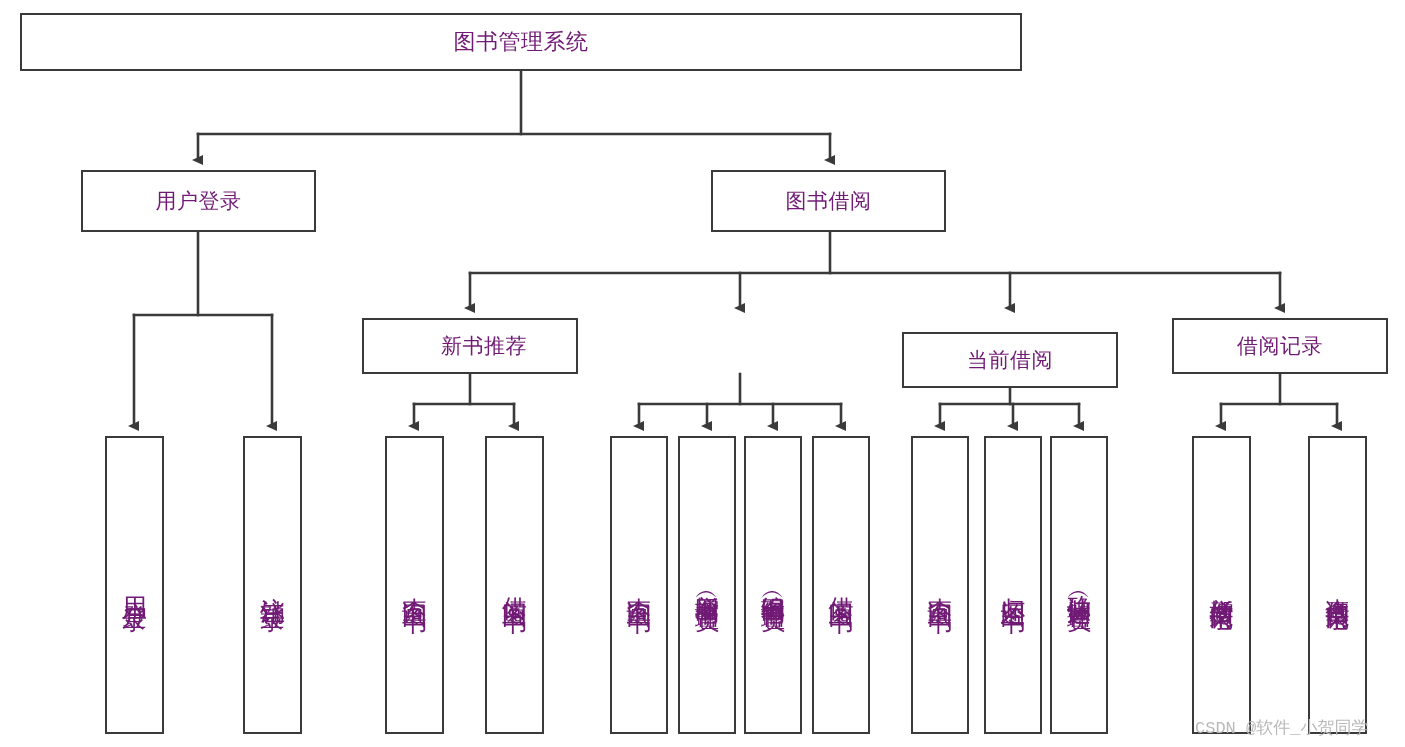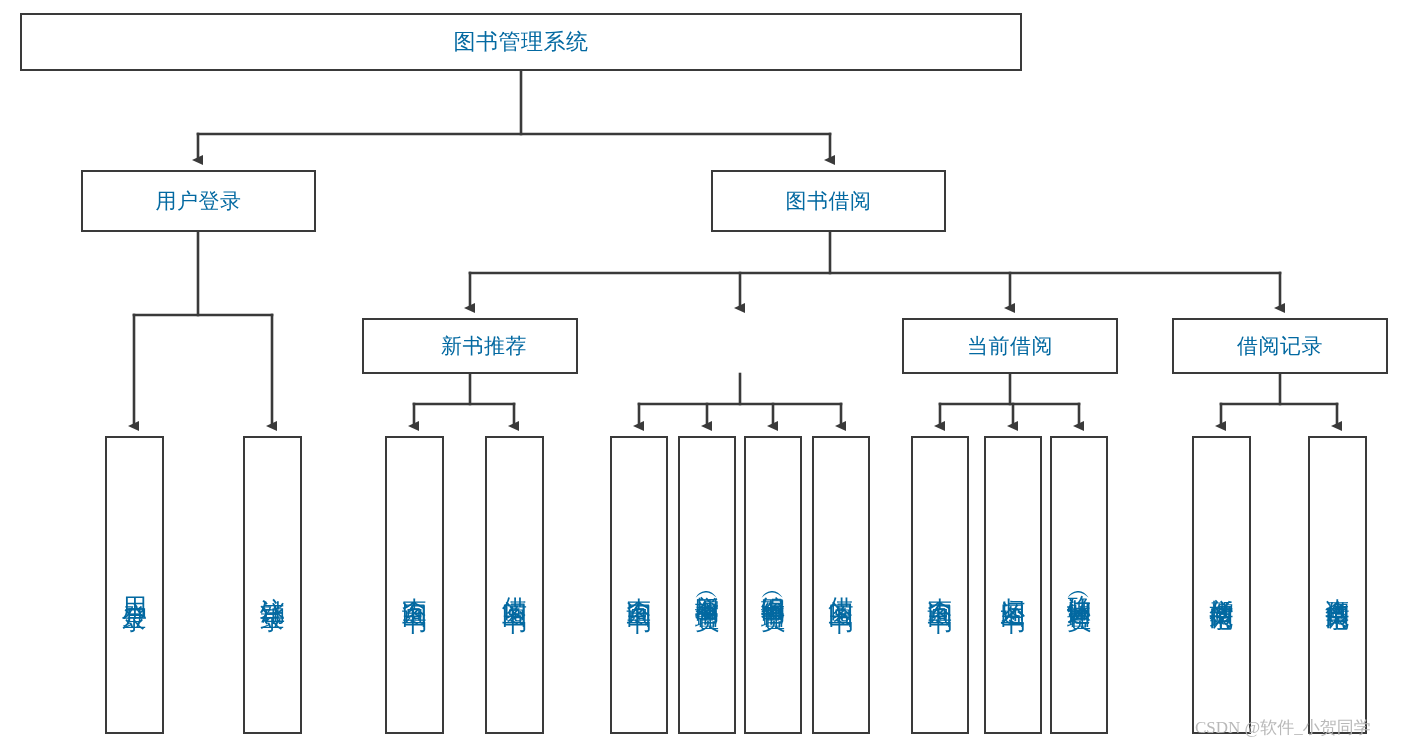--- a/index.html
+++ b/index.html
@@ -26,21 +26,21 @@
     pointer-events: none;
   }
   .node {
     position: absolute;
     box-sizing: border-box;
     background: #ffffff;
     border: 2px solid #3a3a3a;
     display: flex;
     align-items: center;
     justify-content: center;
-    color: #0369a1;
+    color: #701a75;
   }
   .node .label {
     display: block;
     text-align: center;
     line-height: 1.18;
   }
   
   .node.horiz .label {
     font-size: 21px;
     letter-spacing: 0.5px;
@@ -65,21 +65,21 @@
   }
   .node.vert.tall .label {
     font-size: 24px;
     letter-spacing: 2px;
   }
   .watermark {
     position: absolute;
     color: #b9b9b9;
     font-size: 17px;
     white-space: nowrap;
-    font-family: Liberation Serif, serif;
+    font-family: Liberation Mono, monospace;
   }
 </style>
 </head>
 <body>
 
 <div id="stage">
 
   <svg class="edges" viewBox="0 0 1405 747">
     <defs>
       <marker id="arrow" markerWidth="12" markerHeight="12" refX="5" refY="6" orient="auto" markerUnits="userSpaceOnUse">
@@ -137,21 +137,21 @@
   <div class="node horiz" id="n-l2-0" style="left: 81px; top: 170px; width: 235px; height: 62px;">
     <span class="label">用户登录</span>
   </div>
   <div class="node horiz" id="n-l2-1" style="left: 711px; top: 170px; width: 235px; height: 62px;">
     <span class="label">图书借阅</span>
   </div>
 
   <div class="node horiz" id="n-l3-0" style="left: 362px; top: 318px; width: 216px; height: 56px; padding-left: 28px;">
     <span class="label">新书推荐</span>
   </div>
-  <div class="node horiz" id="n-l3-2" style="left: 902px; top: 318px; width: 216px; height: 56px;">
+  <div class="node horiz" id="n-l3-2" style="left: 902px; top: 332px; width: 216px; height: 56px;">
     <span class="label">当前借阅</span>
   </div>
   <div class="node horiz" id="n-l3-3" style="left: 1172px; top: 318px; width: 216px; height: 56px;">
     <span class="label">借阅记录</span>
   </div>
 
   <div class="node vert" id="n-leaf-0" style="left: 105px; top: 436px; width: 59px; height: 298px;">
     <span class="label">用户登录</span>
   </div>
   <div class="node vert" id="n-leaf-1" style="left: 243px; top: 436px; width: 59px; height: 298px;">

